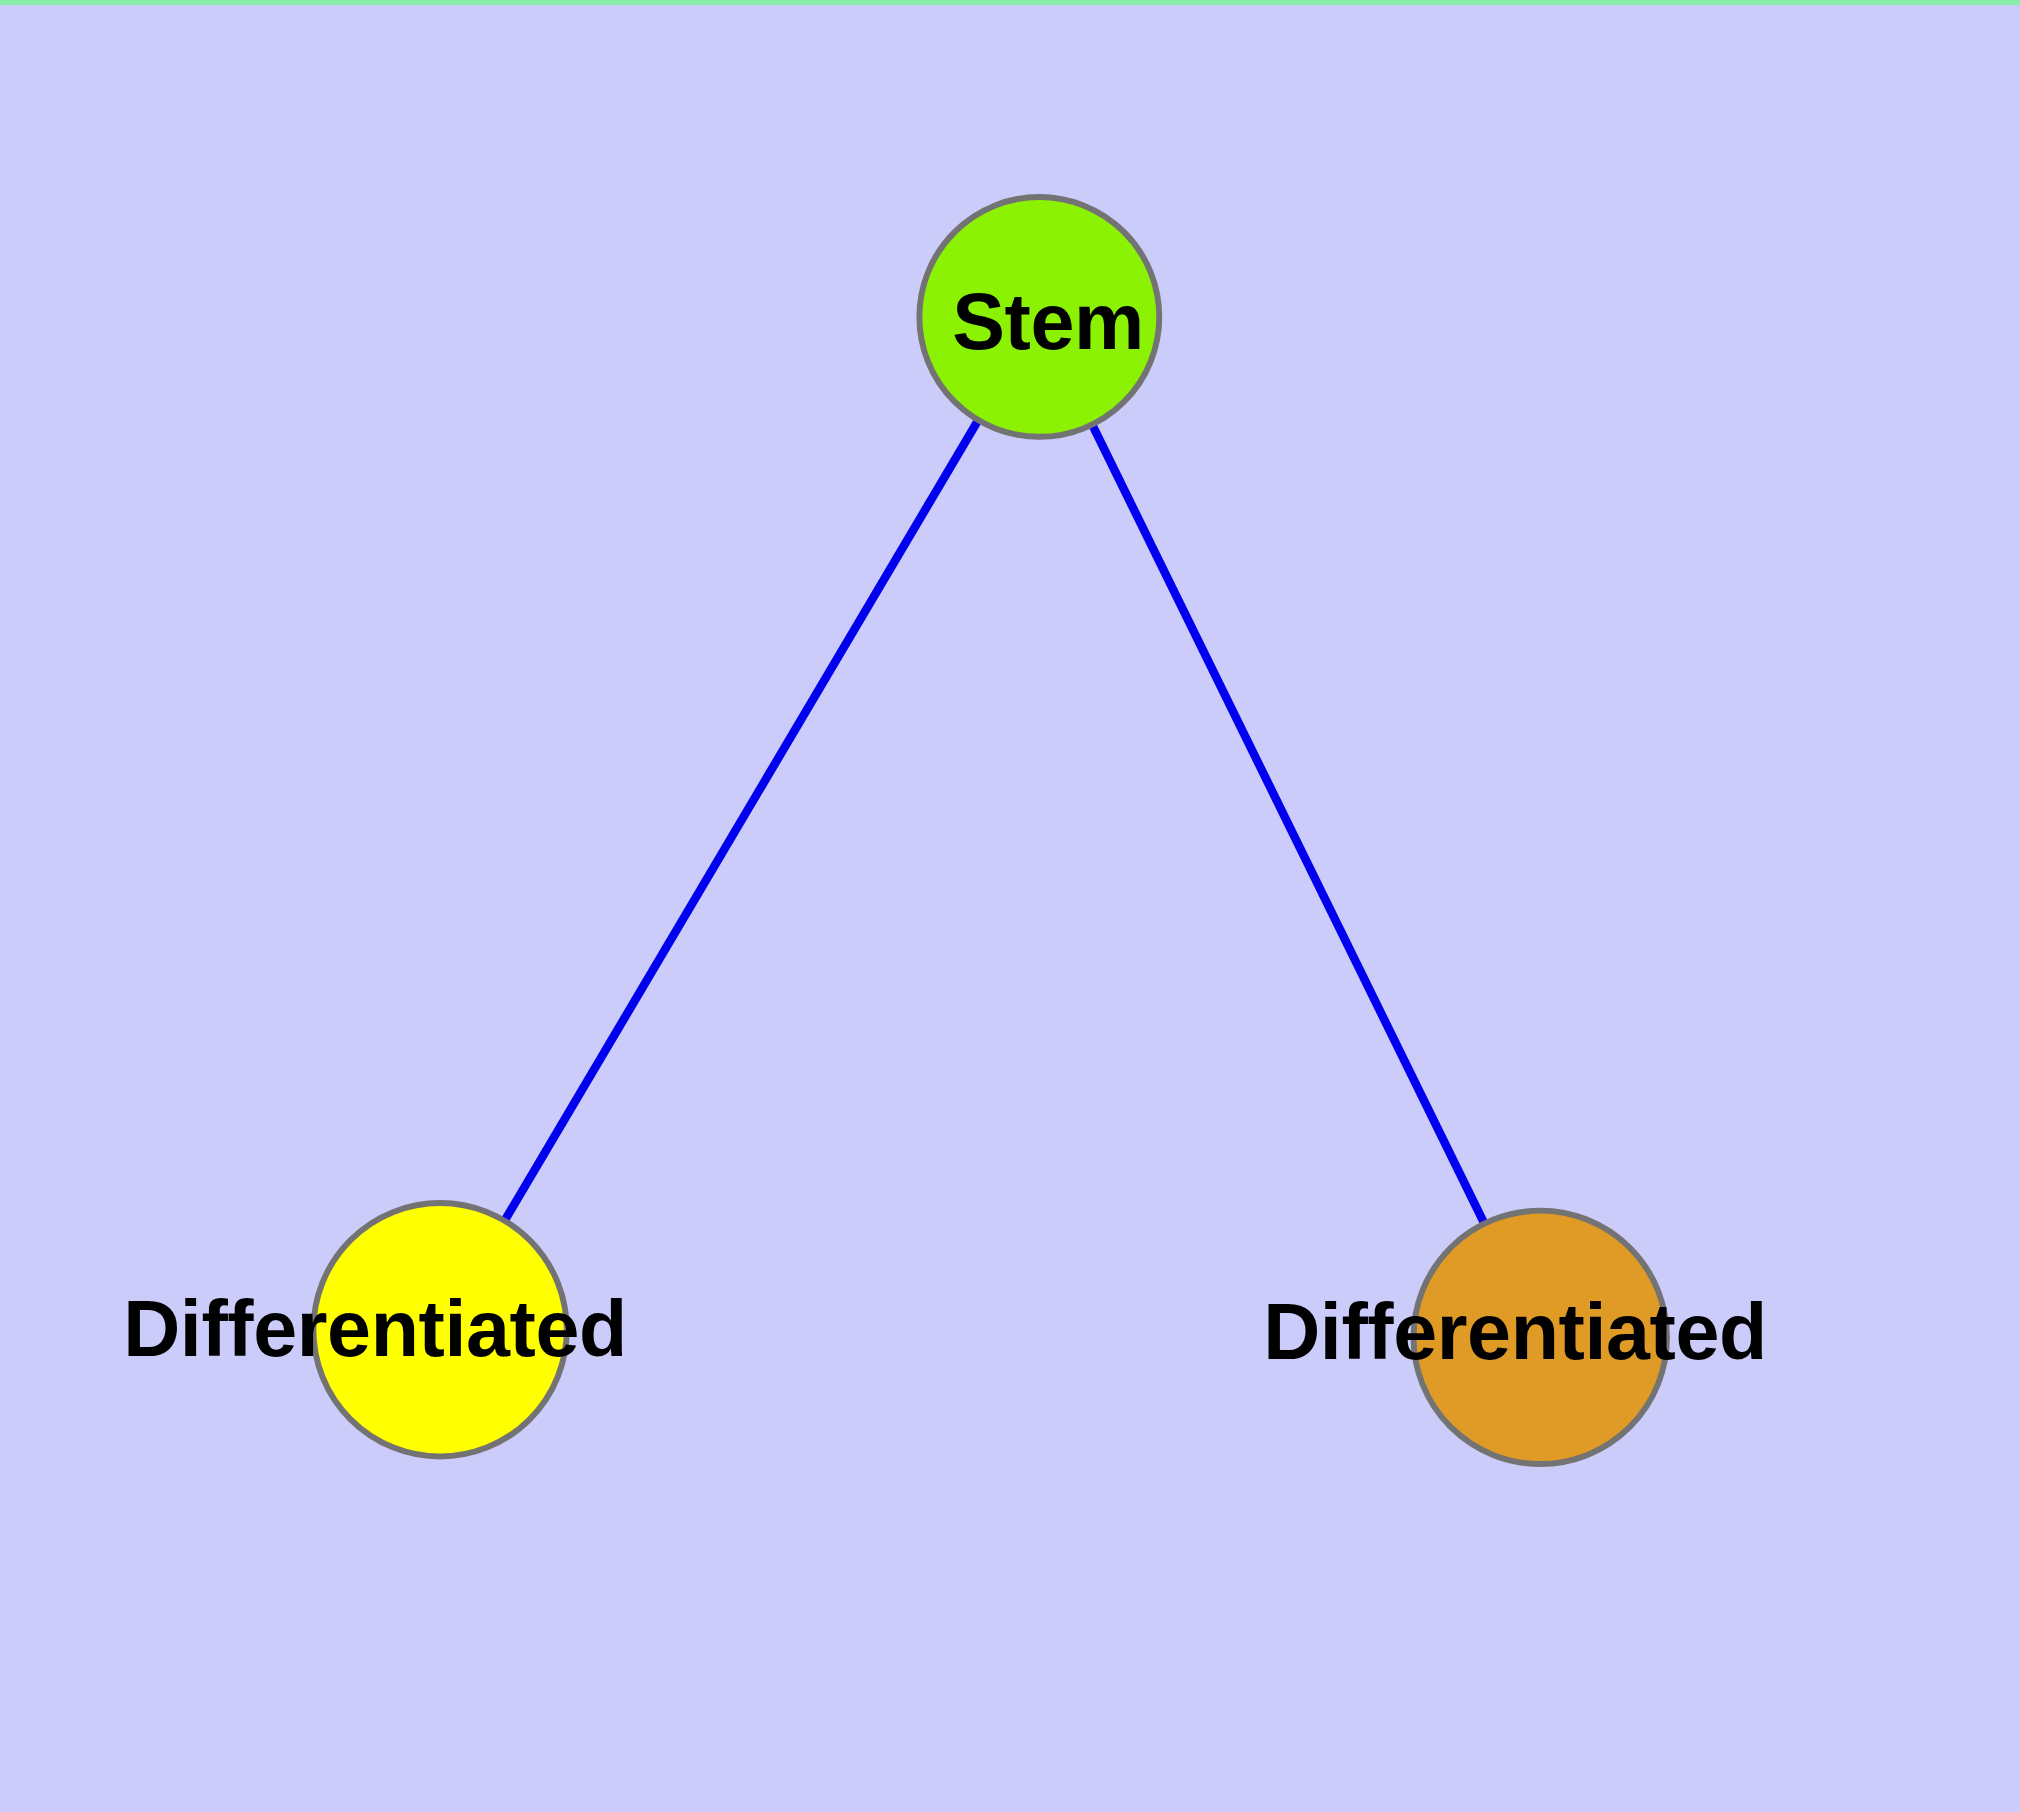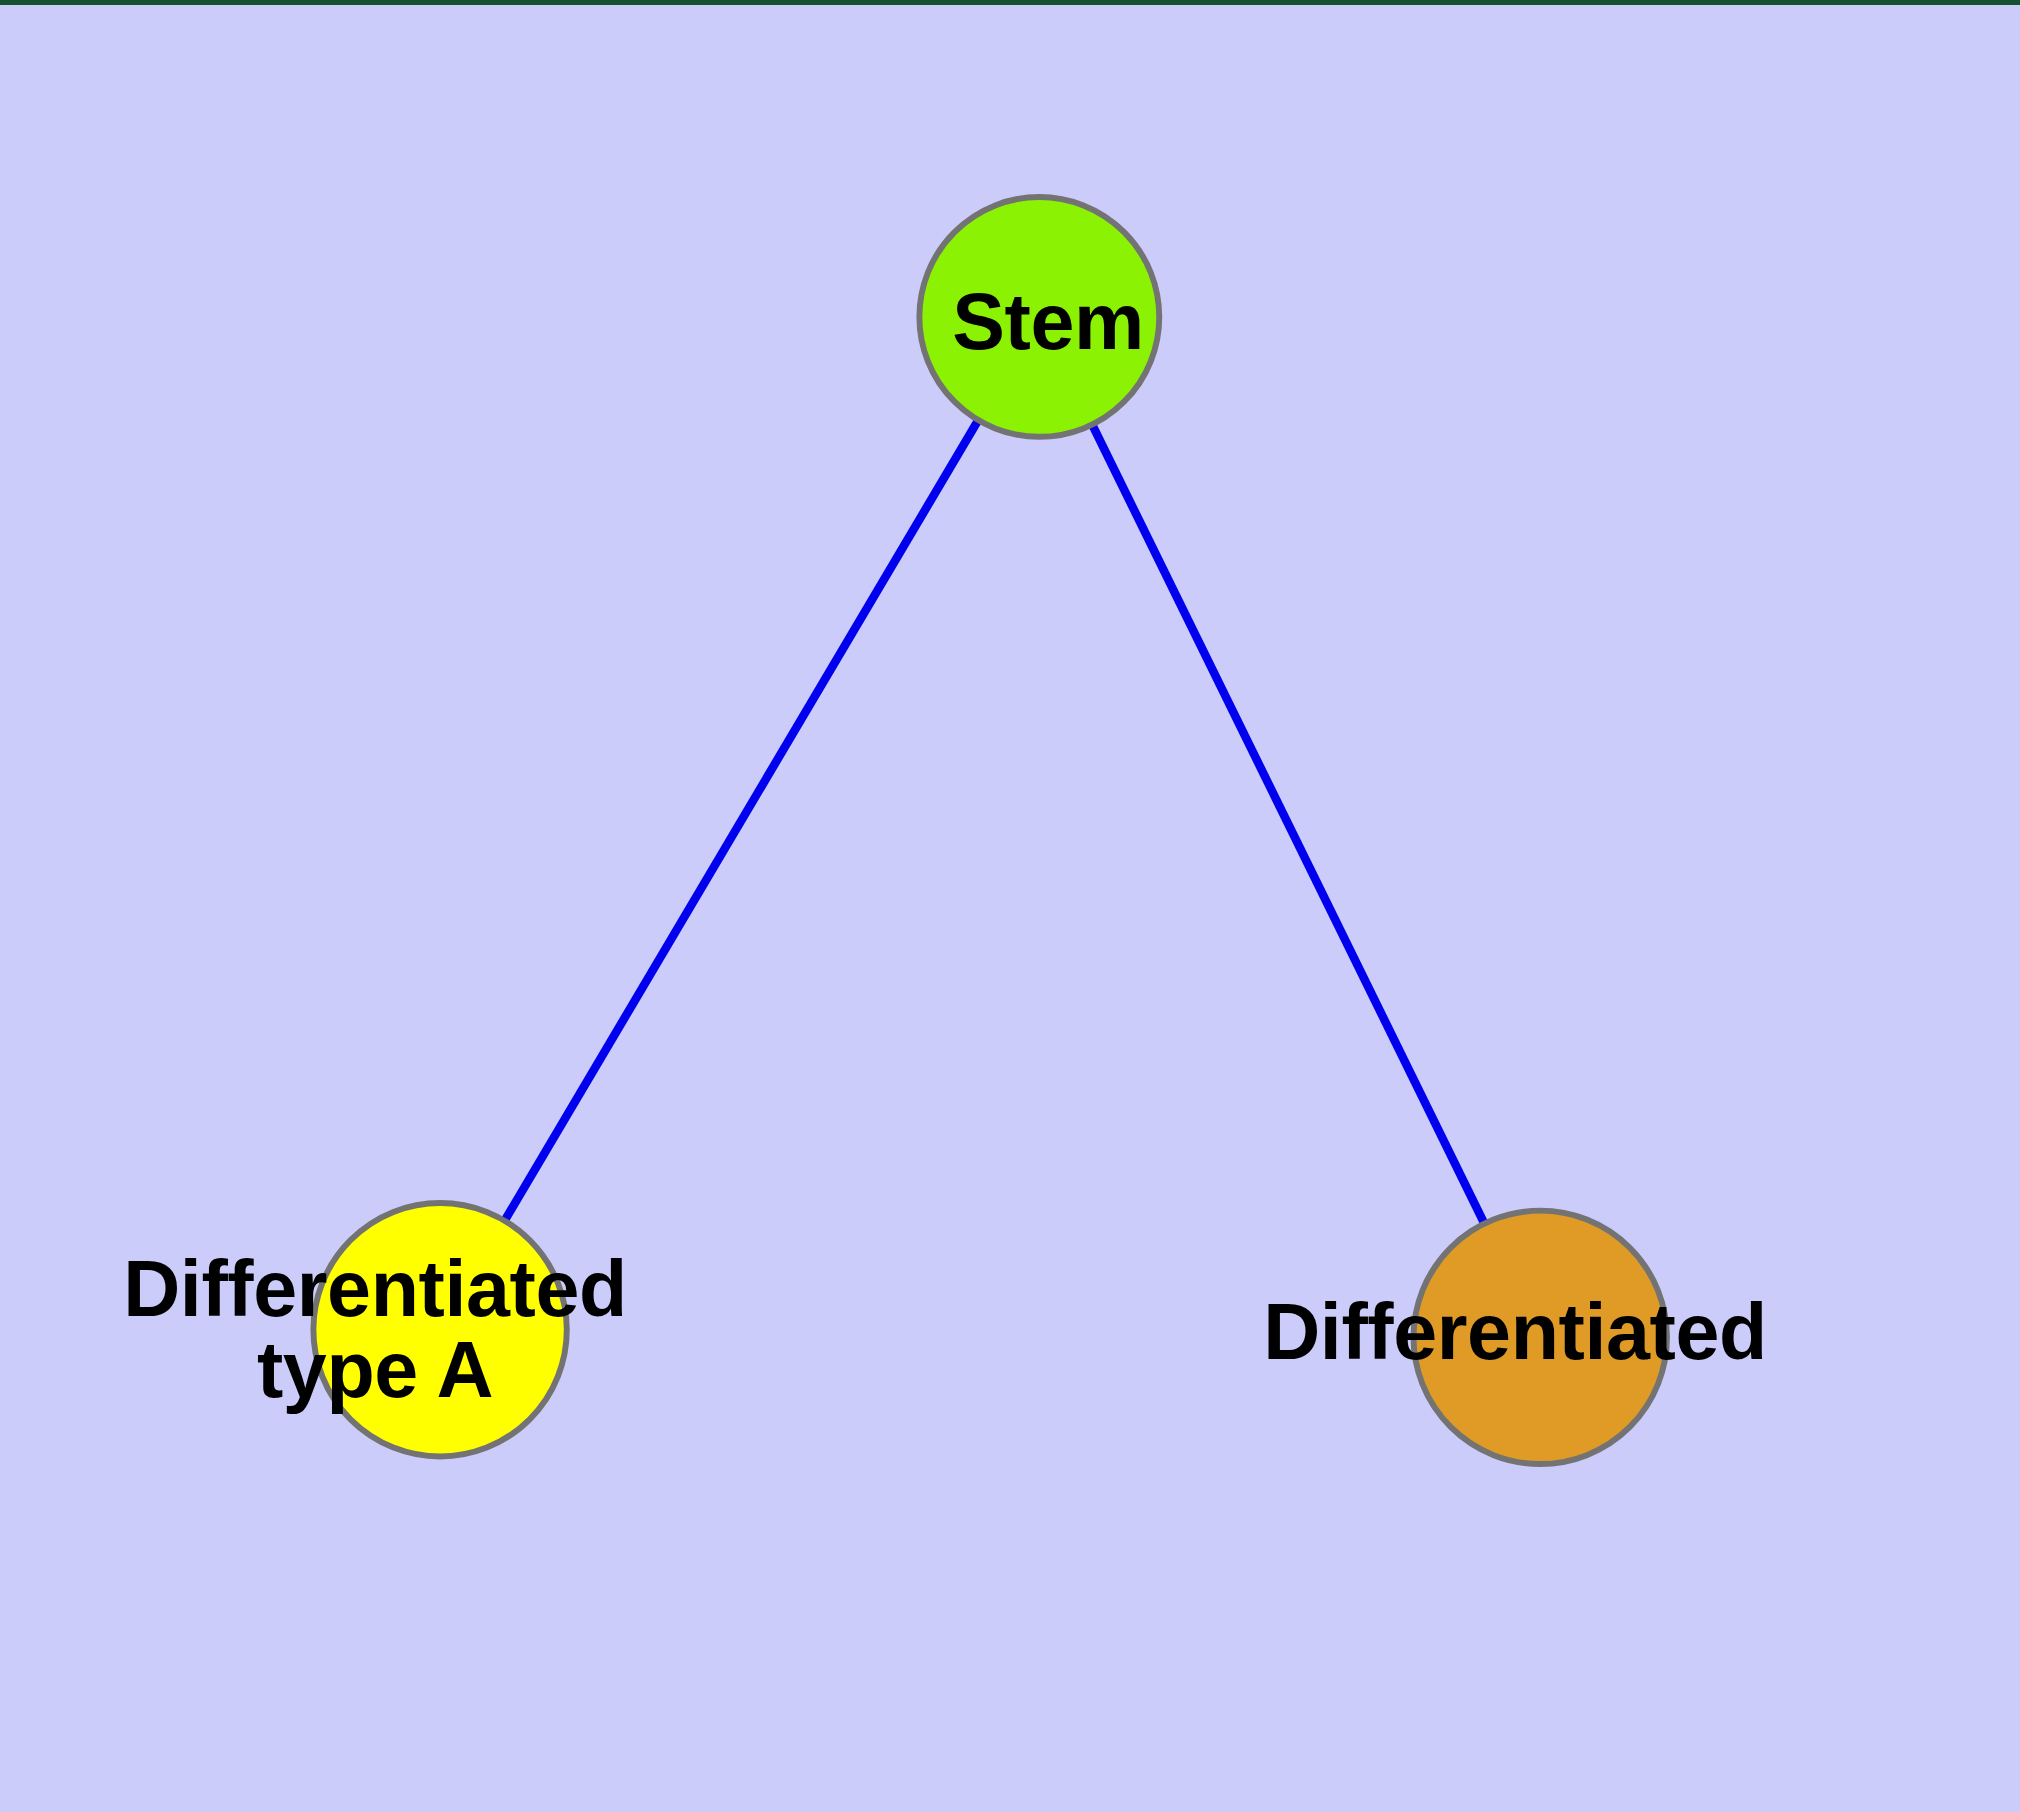--- a/index.html
+++ b/index.html
@@ -6,21 +6,21 @@
   html, body {
     margin: 0;
     padding: 0;
     background: #ffffff;
   }
   #canvas {
     position: relative;
     width: 2021px;
     height: 1812px;
     overflow: hidden;
-    background: #14532d;
+    background: #86efac;
     font-family: "Liberation Sans", "DejaVu Sans", sans-serif;
   }
   #plot-area {
     position: absolute;
     left: 0;
     top: 5.1px;
     width: 2021px;
     height: 1807px;
     background: #ccccfa;
   }
@@ -61,19 +61,19 @@
 
       <g>
         <circle cx="1226" cy="368" r="141.5" fill="#8cf203" stroke="#737373" stroke-width="7"></circle>
         <circle cx="519" cy="1563" r="149.5" fill="#ffff00" stroke="#737373" stroke-width="7"></circle>
         <circle cx="1817" cy="1572" r="149.5" fill="#e09b26" stroke="#737373" stroke-width="7"></circle>
       </g>
     </svg>
 
     <div class="node-label" style="left:1048px; top:317px;">Stem</div>
 
-    <div class="node-label" style="left:375px; top:1324px;"><span>Differentiated</span><br><span>type A</span></div>
+    <div class="node-label" style="left:375px; top:1324px;"><span>Differentiated</span><br></div>
 
     <div class="node-label" style="left:1515px; top:1327px;"><span>Differentiated</span><br></div>
 
   </div>
 </div>
 
 
 </body></html>

